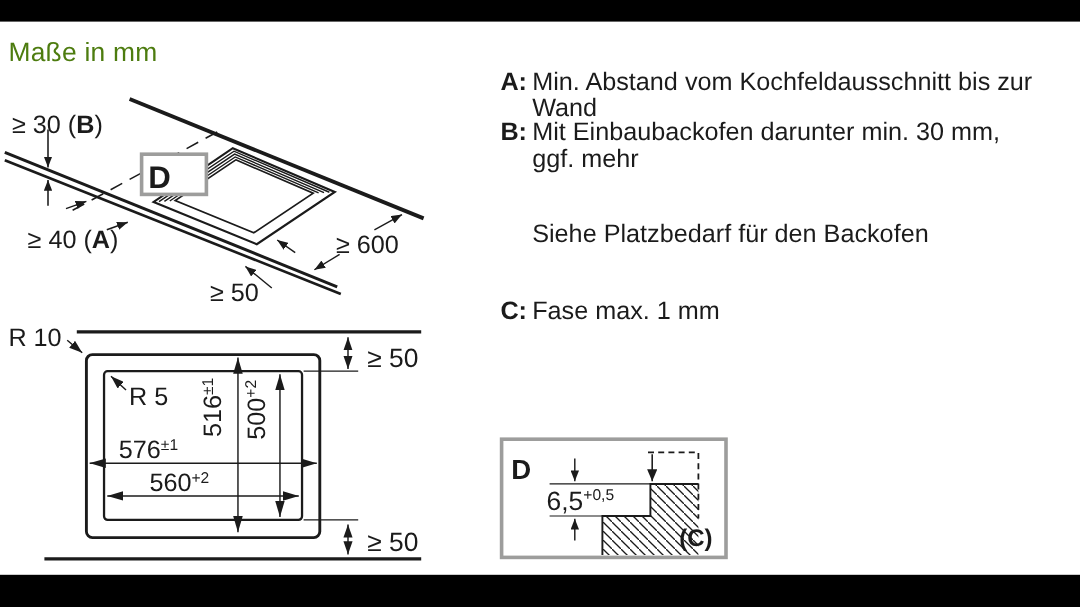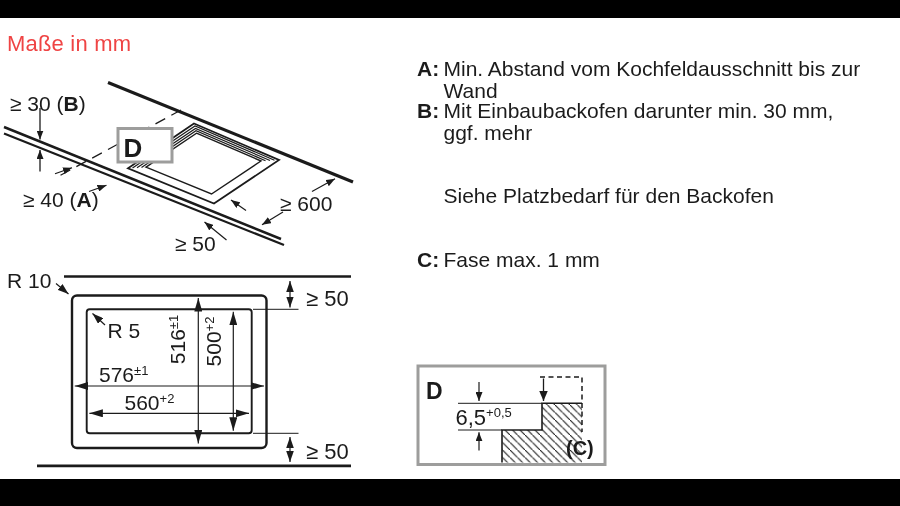--- a/index.html
+++ b/index.html
@@ -4,21 +4,21 @@
 <style>
   html,body{margin:0;padding:0;background:#e8e8e8;}
   .canvas{
     position:relative;width:900px;height:506px;background:#ffffff;
     overflow:hidden;font-family:"Liberation Sans",sans-serif;color:#1b1b1b;
   }
   .bar{position:absolute;left:0;width:900px;background:#000;}
   .bar.top{top:0;height:18px;}
   .bar.bottom{top:479px;height:27px;}
   .title{
-    position:absolute;left:7px;top:31px;font-size:22px;color:#ef4444;
+    position:absolute;left:7px;top:31px;font-size:22px;color:#4d7c0f;
     letter-spacing:0.2px;
   }
   svg{position:absolute;display:block;}
   .svg-main{left:0;top:18px;}
   .svg-detail{left:415px;top:363px;}
   .notes{position:absolute;left:0;top:0;width:900px;height:479px;}
   .note-row{
     position:absolute;left:417px;display:flex;align-items:flex-start;
     font-size:21px;line-height:21.5px;
   }

